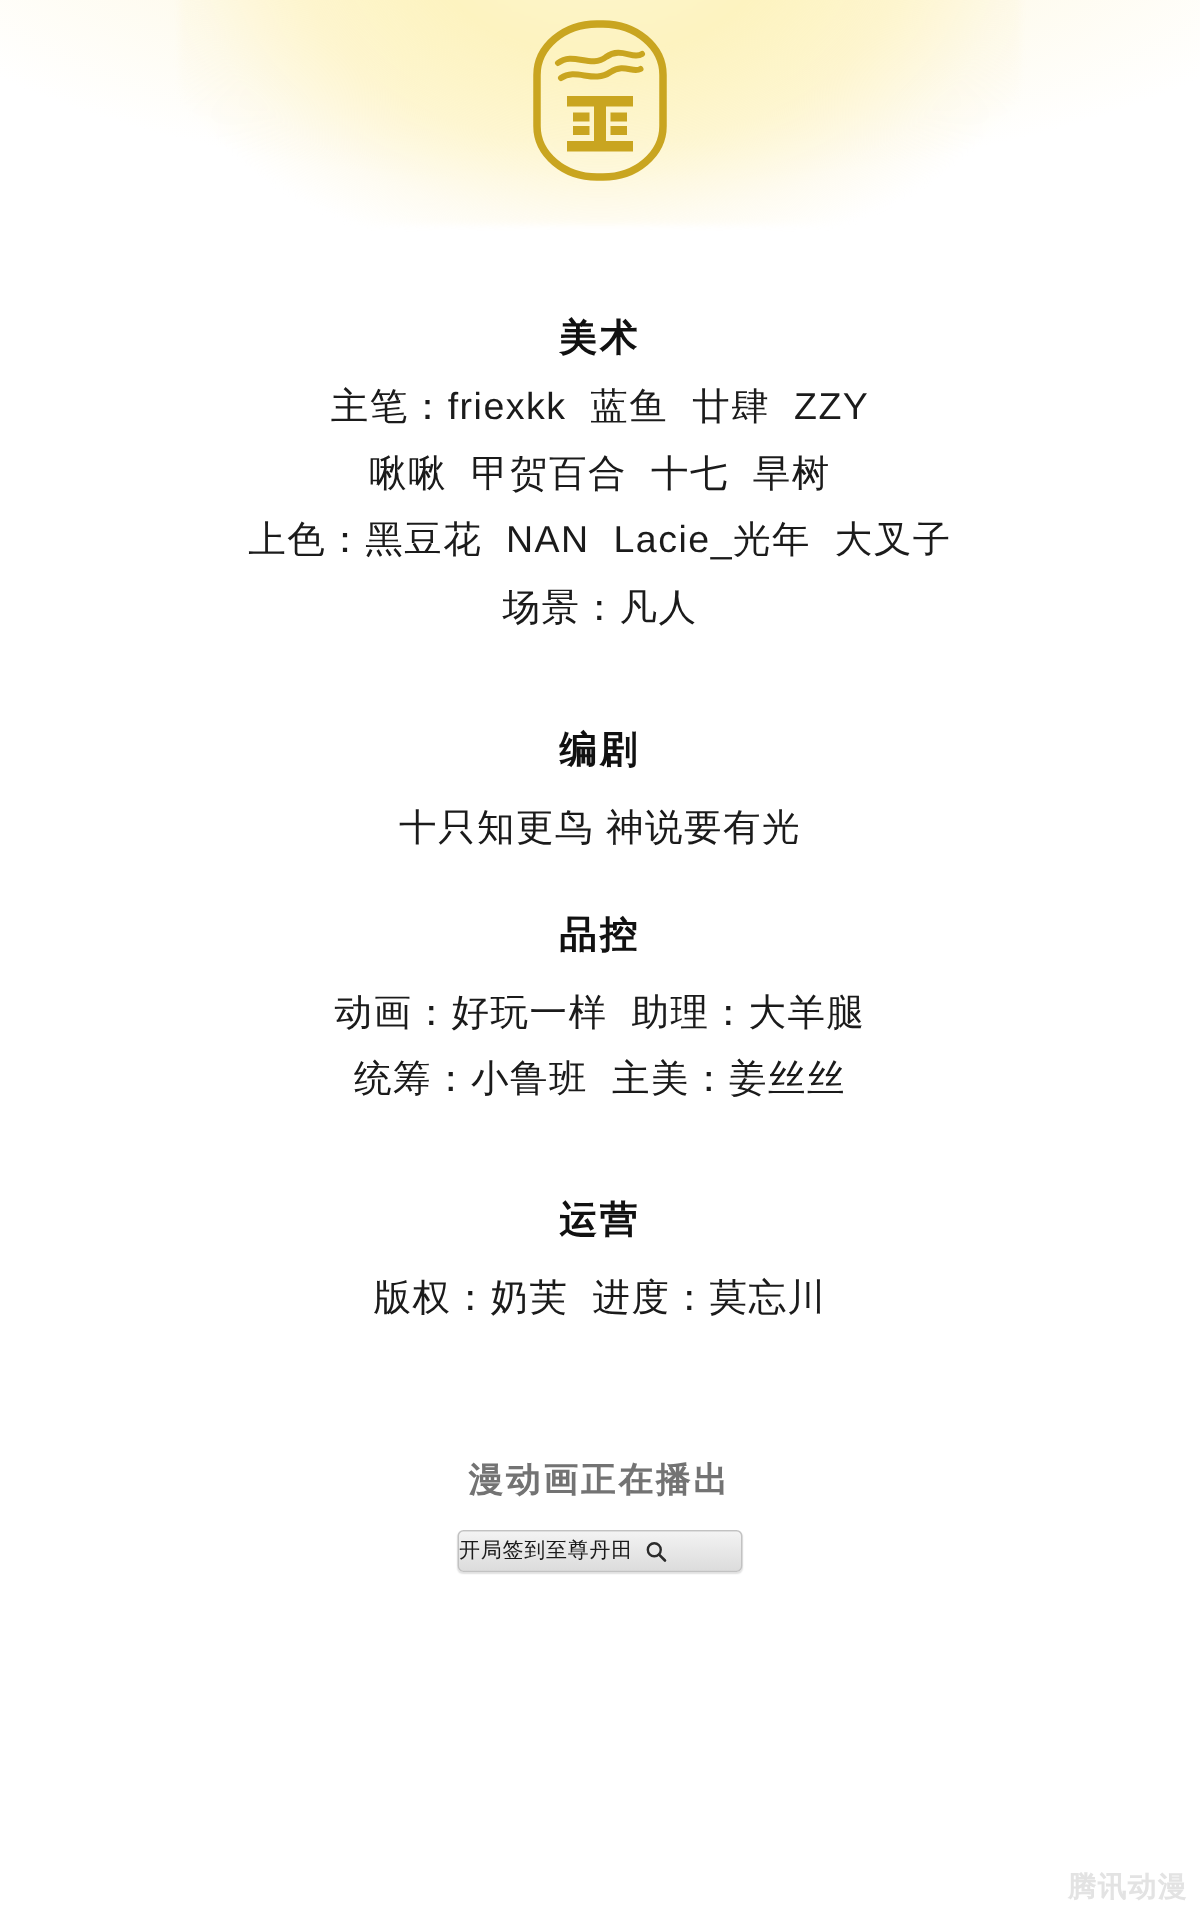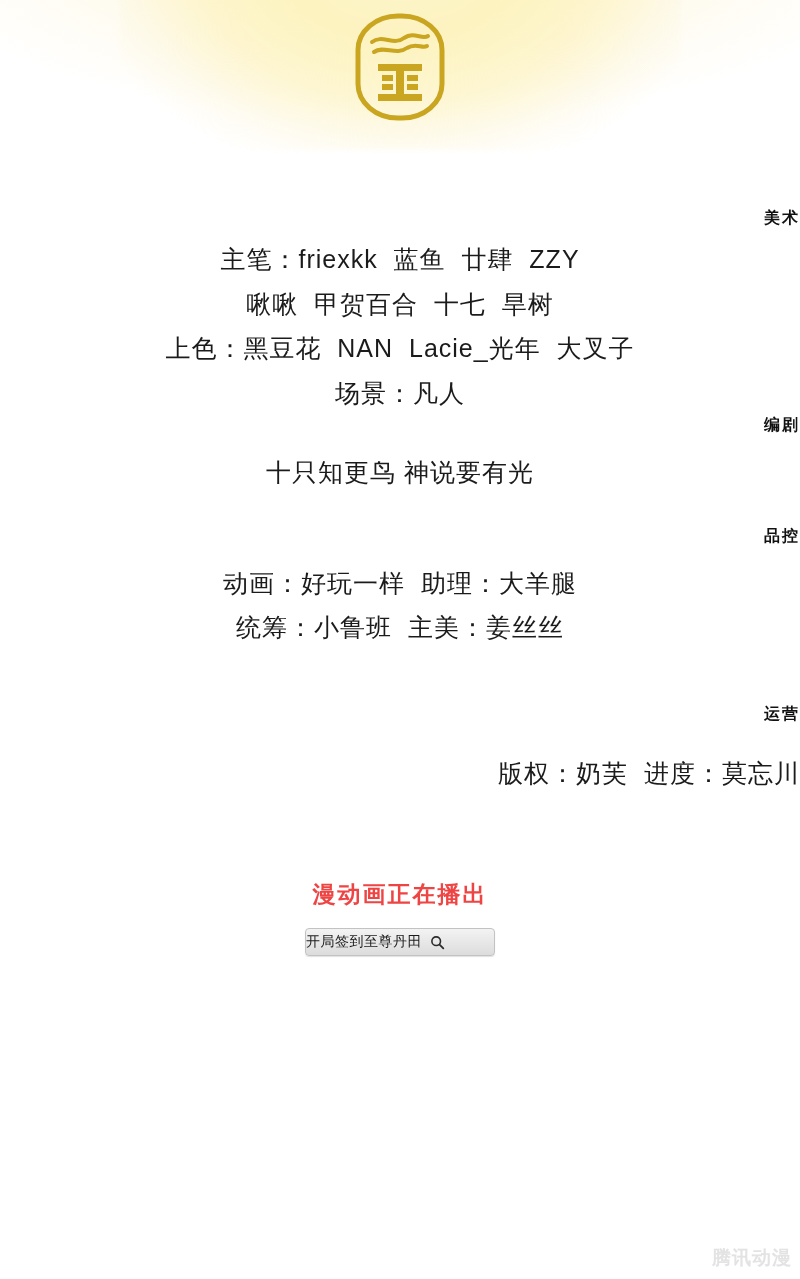--- a/index.html
+++ b/index.html
@@ -66,47 +66,46 @@
     margin-top: 14px;
     font-size: 25px;
     font-weight: bold;
     letter-spacing: 5px;
     color: #111;
   }
   .section {
     margin-top: 0;
   }
   .section-title {
-    font-size: 16px;
+    font-size: 25px;
     font-weight: bold;
     letter-spacing: 2px;
     color: #111;
-    text-align: right;
   }
   .credit-line {
     font-size: 25px;
     letter-spacing: 1px;
     color: #1b1b1b;
     line-height: 1.78;
     white-space: pre;
   }
   .sec-art { margin-top: 86px; }
   .sec-art .credit-lines { margin-top: 8px; }
-  .sec-script { }
+  .sec-script { margin-top: 56px; }
   .sec-script .credit-lines { margin-top: 14px; }
   .sec-qc { margin-top: 31px; }
   .sec-qc .credit-lines { margin-top: 14px; }
   .sec-ops { margin-top: 54px; }
-  .sec-ops .credit-lines { margin-top: 26px; text-align: right; }
+  .sec-ops .credit-lines { margin-top: 14px; }
   .promo {
     margin-top: 84px;
     font-size: 23px;
     font-weight: bold;
     letter-spacing: 2px;
-    color: #ef4444;
+    color: #737373;
   }
   .search-pill {
     margin: 18px auto 0;
     width: 188px;
     height: 26px;
     border-radius: 4px;
     background: linear-gradient(#f3f3f3, #dcdcdc);
     border: 1px solid #c2c2c2;
     display: flex;
     align-items: center;

